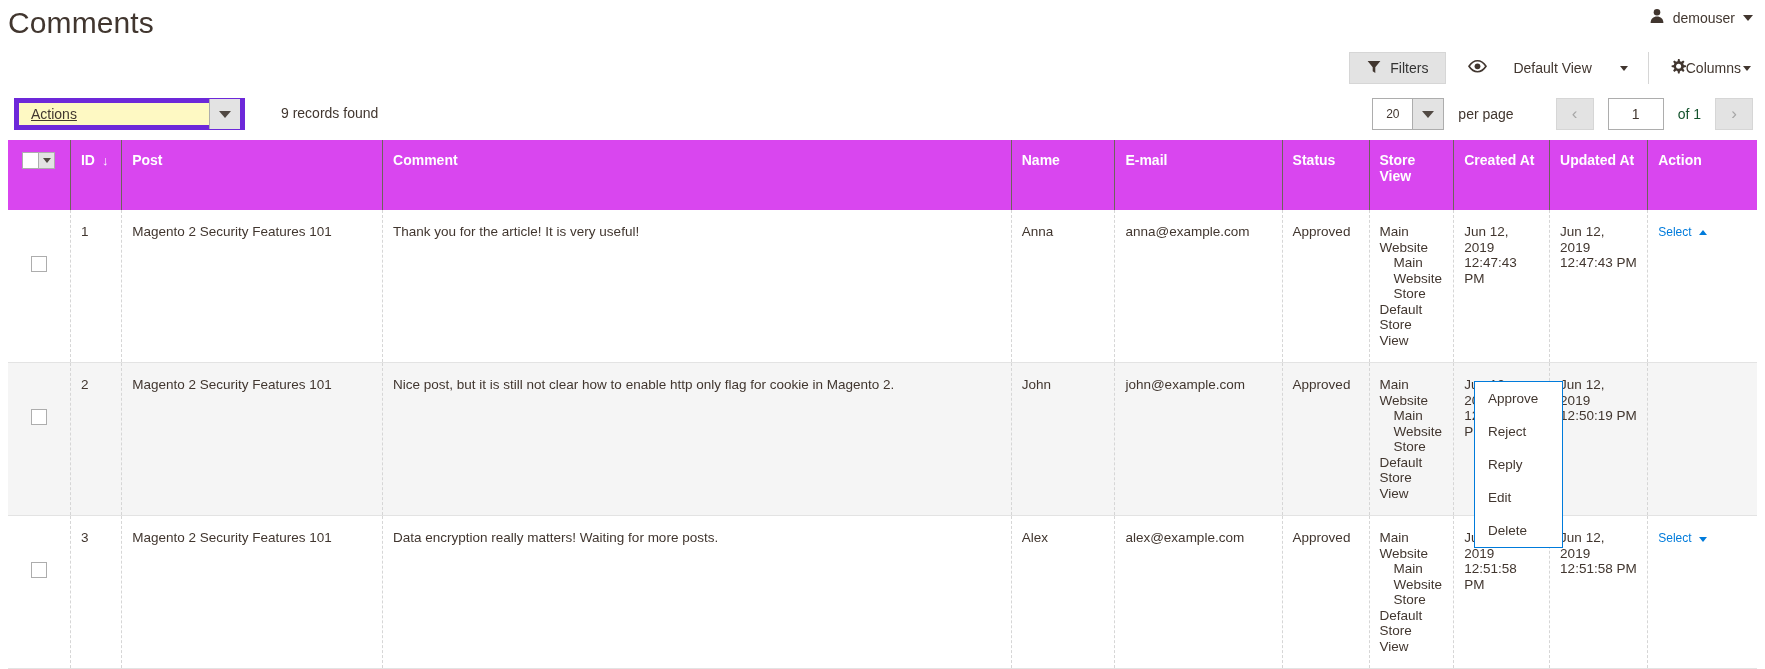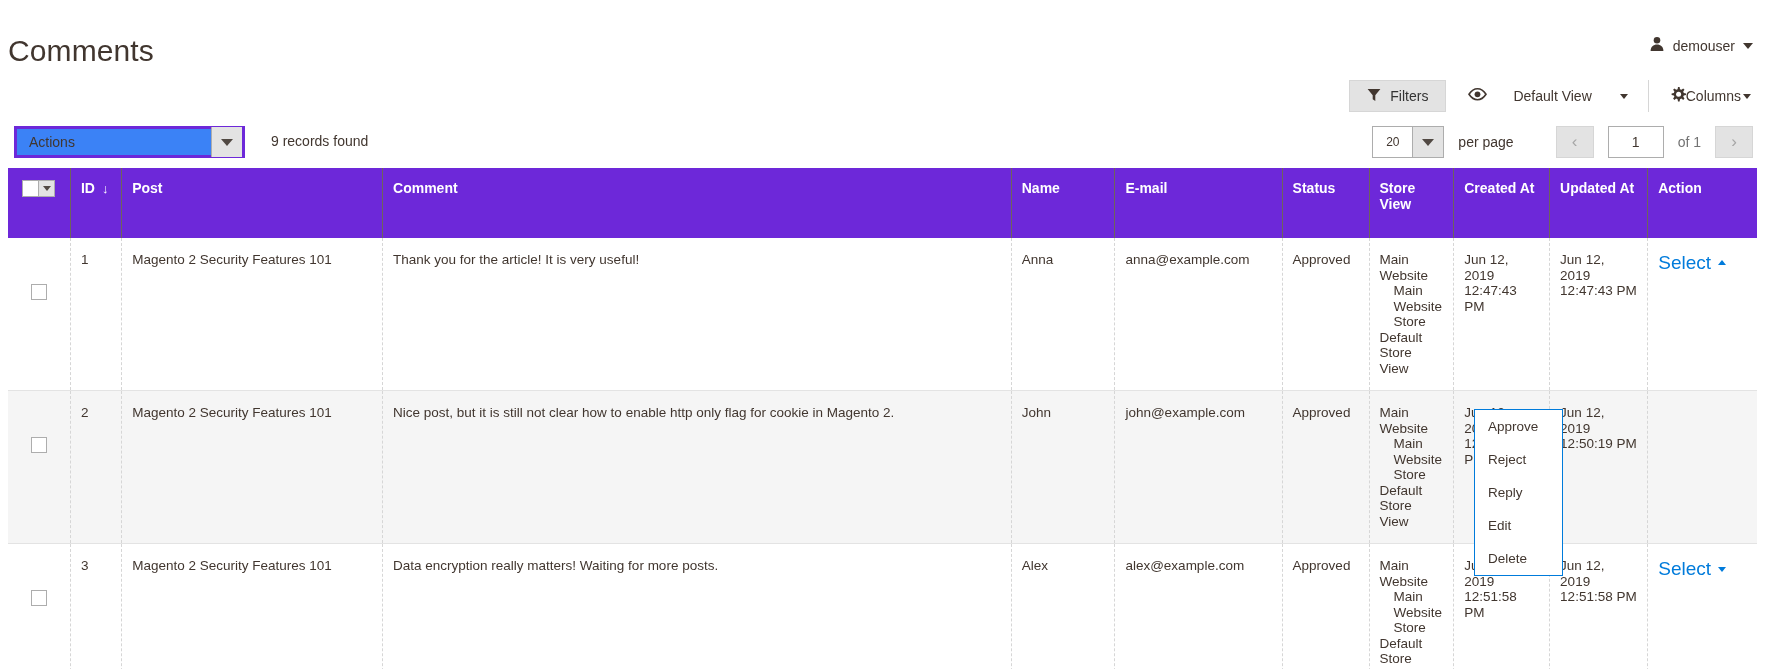--- a/index.html
+++ b/index.html
@@ -9,21 +9,20 @@
     background: #ffffff;
     font-family: "Liberation Sans", sans-serif;
     color: #41362f;
     overflow: hidden;
   }
 
   
   .page-header {
     position: relative;
     height: 52px;
-    margin-top: 28px;
   }
   .page-title {
     position: absolute;
     left: 8px; top: 6px;
     font-size: 30px;
     font-weight: 400;
     color: #41362f;
     letter-spacing: 0.1px;
   }
   .user-menu {
@@ -99,25 +98,26 @@
 
   
   .action-row {
     position: relative;
     height: 46px;
   }
   .actions-select {
     position: absolute;
     left: 14px; top: 4px;
     width: 231px; height: 32px;
-    border: 3px solid #6d28d9;
-    background: #3b82f6;
-    display: flex;
-    align-items: center;
-    cursor: pointer;
+    border: 5px solid #6d28d9;
+    background: #fef9c3;
+    display: flex;
+    align-items: center;
+    cursor: pointer;
+    text-decoration: underline;
   }
   .actions-label {
     flex: 1;
     padding-left: 12px;
     font-size: 14px;
     color: #41362f;
   }
   .sel-arrow {
     width: 31px;
     height: 30px;
@@ -128,21 +128,21 @@
     justify-content: center;
   }
   .sel-arrow .tri {
     width: 0; height: 0;
     border-left: 6px solid transparent;
     border-right: 6px solid transparent;
     border-top: 7px solid #514943;
   }
   .records-found {
     position: absolute;
-    left: 271px; top: 11px;
+    left: 281px; top: 11px;
     font-size: 14px;
     color: #41362f;
   }
   .pager {
     position: absolute;
     right: 12px; top: 4px;
     display: flex;
     align-items: center;
   }
   .perpage-sel {
@@ -182,35 +182,35 @@
     background: #fff;
     text-align: center;
     font-size: 14px;
     color: #41362f;
     margin-left: 14px;
     line-height: 30px;
   }
   .pg-of {
     font-size: 14px;
     margin: 0 14px;
-    color: #737373;
+    color: #14532d;
   }
 
   
   .grid-wrap {
     position: relative;
     margin: 0 8px;
   }
   table.grid {
     width: 1749px;
     border-collapse: collapse;
     table-layout: fixed;
   }
   table.grid thead th {
-    background: #6d28d9;
+    background: #d946ef;
     color: #ffffff;
     font-size: 14px;
     font-weight: bold;
     text-align: left;
     vertical-align: top;
     padding: 12px 10px 12px 10px;
     border-right: 1px solid #6e635c;
     height: 70px;
   }
   table.grid thead th:last-child { border-right: none; }
@@ -283,21 +283,21 @@
   td.cb-cell { border-right: none; padding-left: 14px; }
 
   .store-l0 { display:block; }
   .store-l1 { display:block; padding-left: 14px; }
   .store-l2 { display:block; padding-left: 0px; }
 
   .date-cell { white-space: normal; }
 
   .sel-link {
     color: #007bdb;
-    font-size: 19px;
+    font-size: 12px;
     cursor: pointer;
     display: inline-flex;
     align-items: center;
     gap: 7px;
   }
   .tri-up {
     width: 0; height: 0;
     border-left: 4px solid transparent;
     border-right: 4px solid transparent;
     border-bottom: 5px solid #007bdb;

